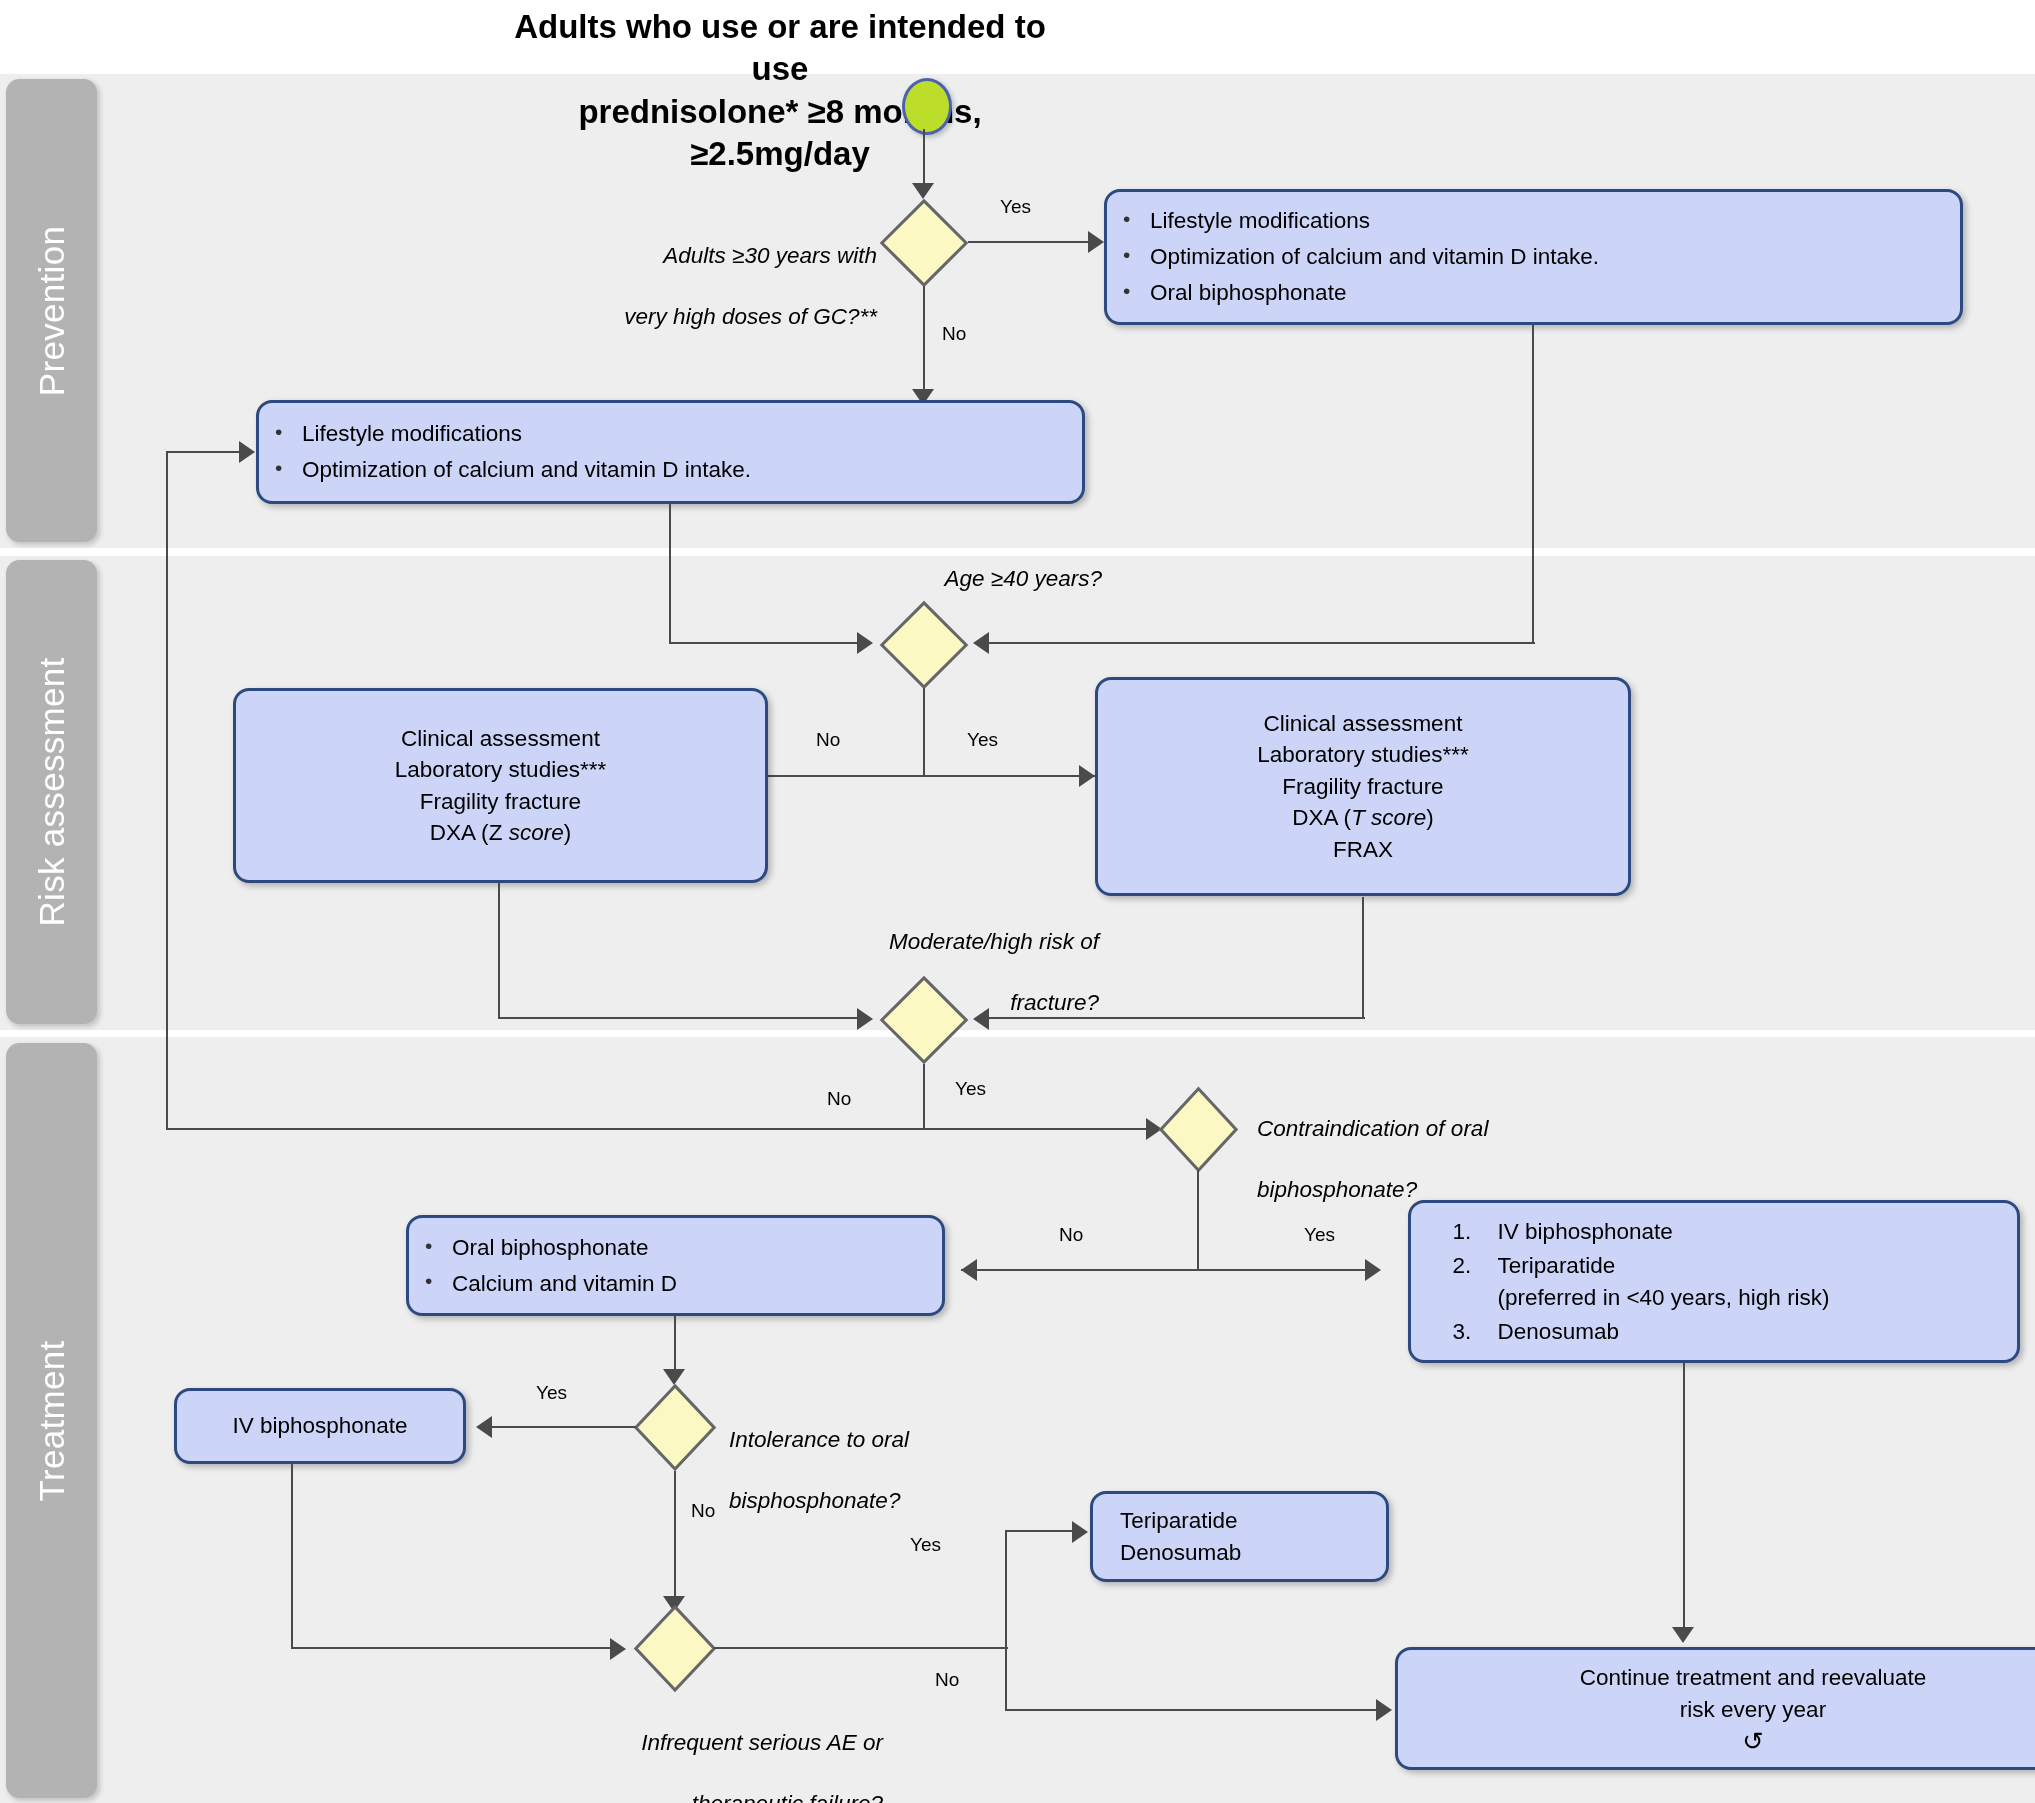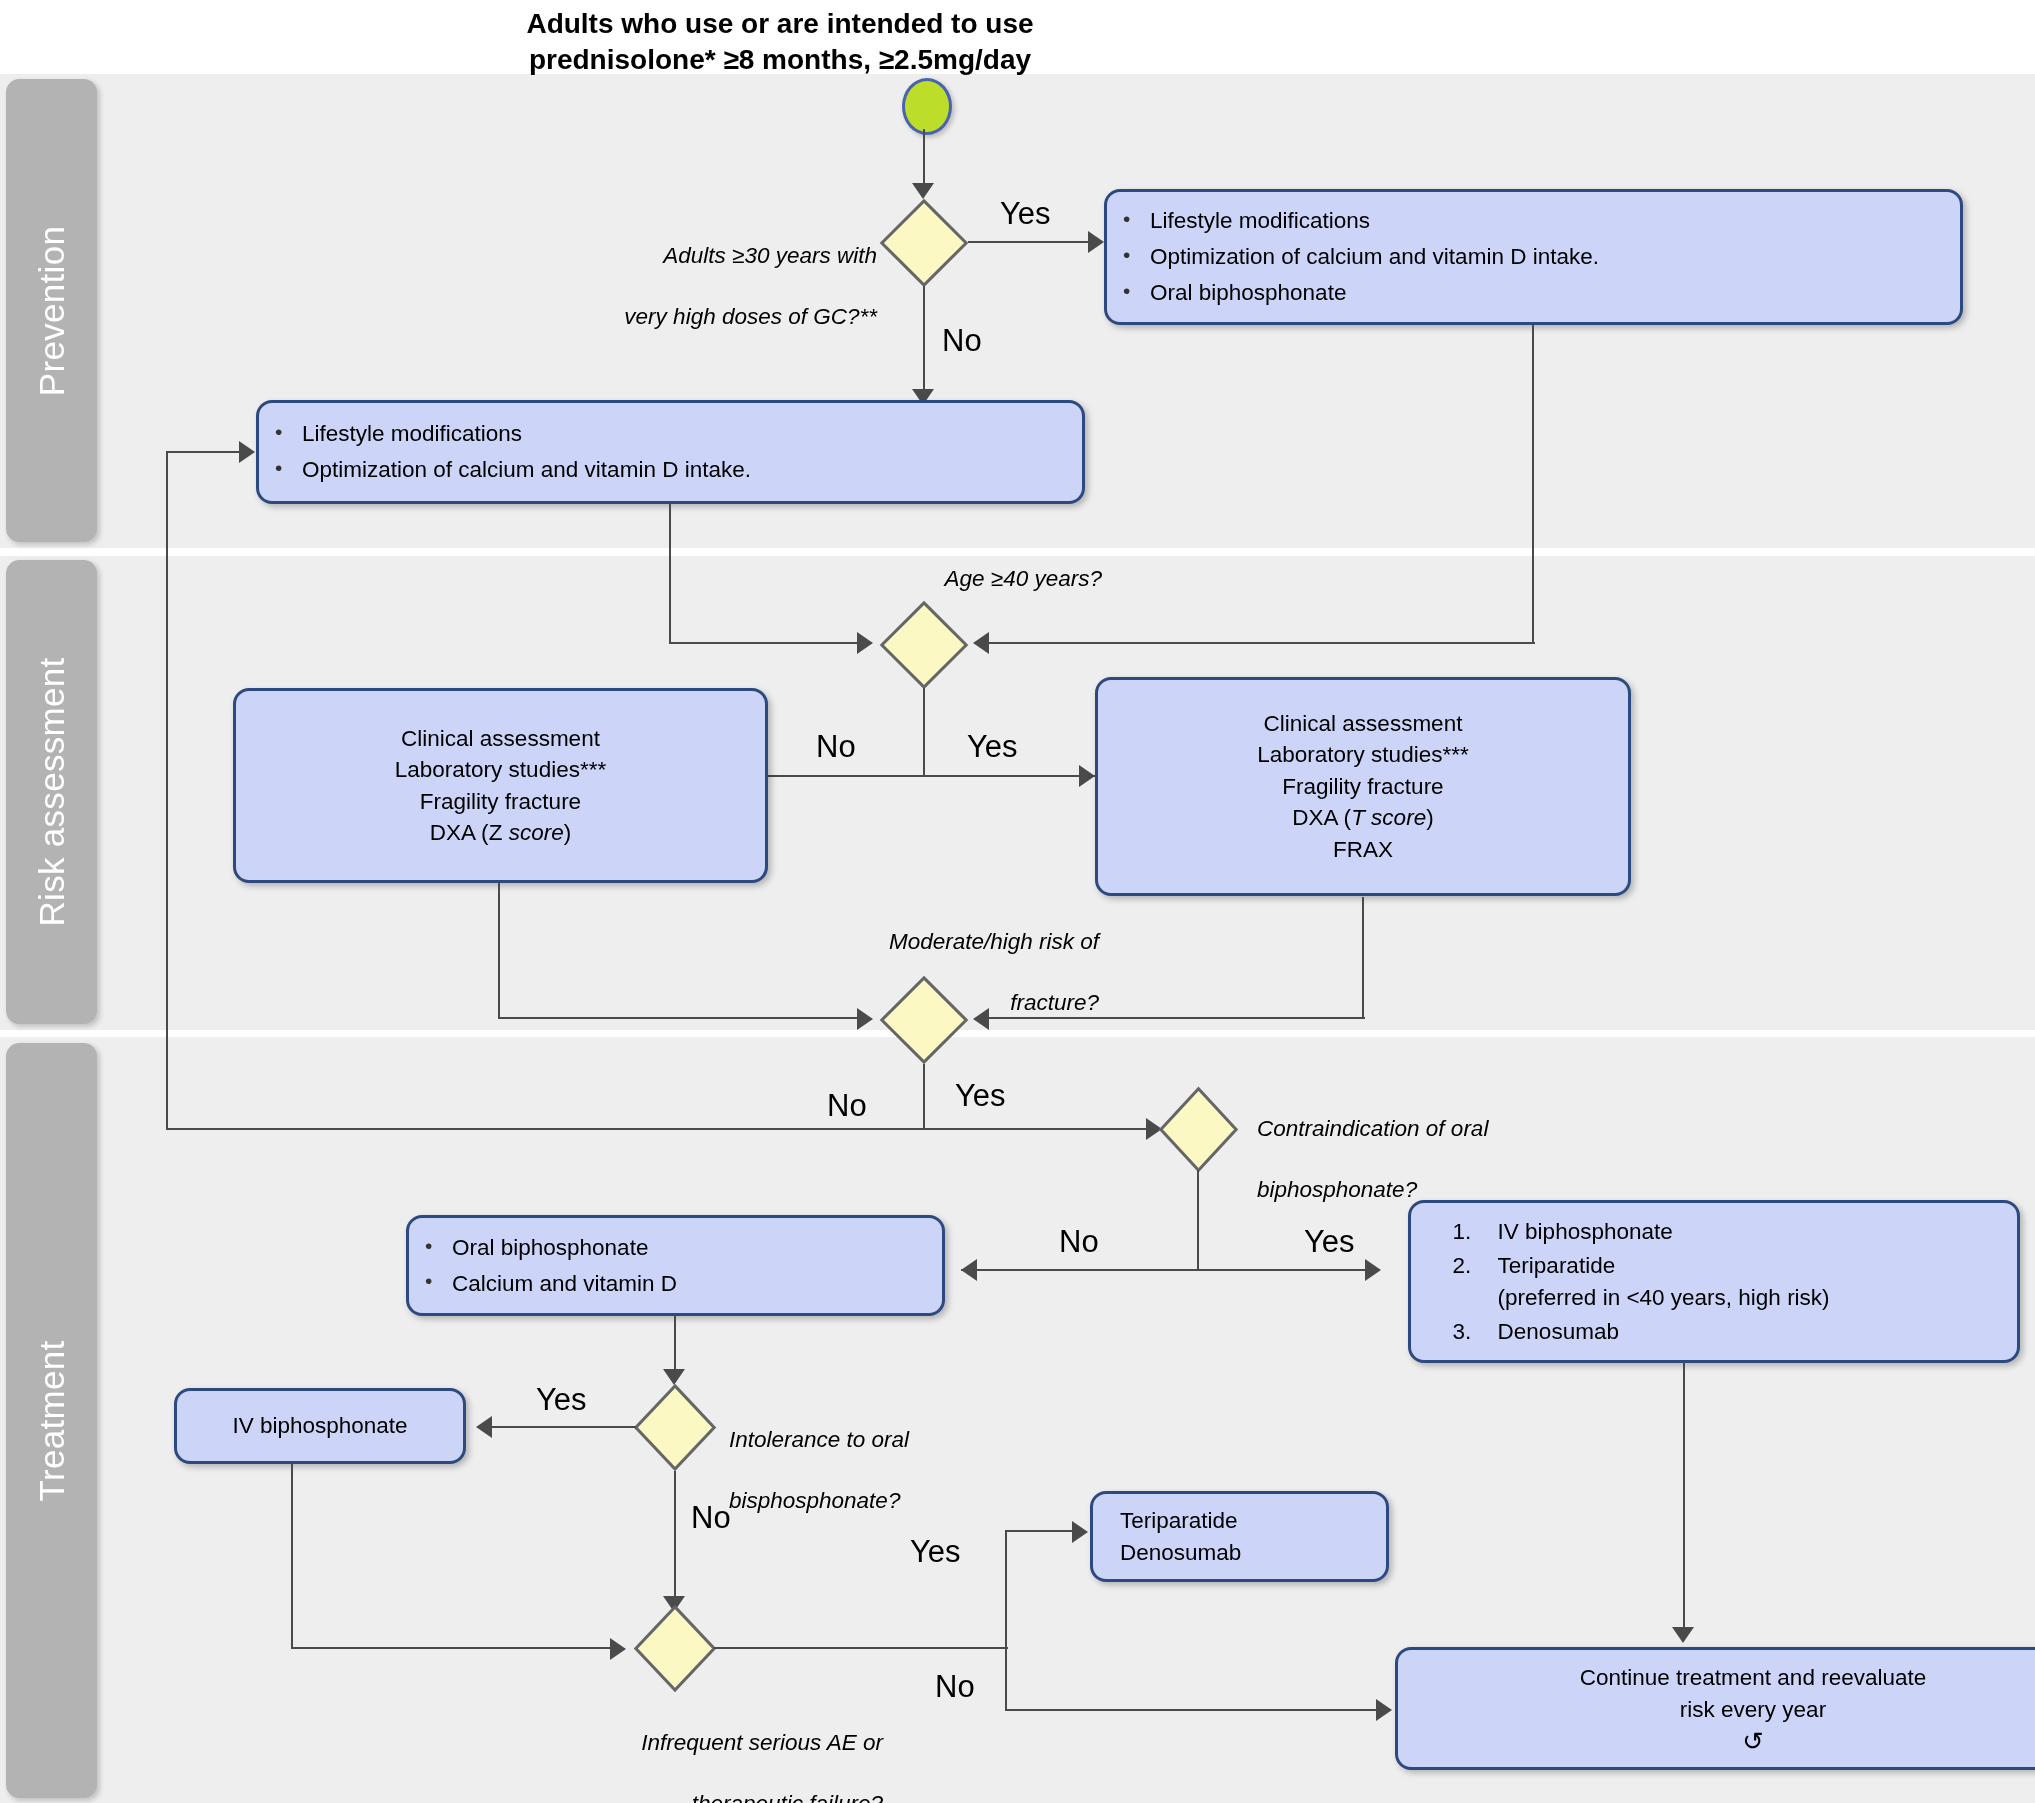--- a/index.html
+++ b/index.html
@@ -8,21 +8,21 @@
 
   
   .band{position:absolute;left:0;background:#eeeeee;}
   .lane-tab{position:absolute;left:6.1px;width:91px;background:#b3b3b3;border-radius:13.4px;
             box-shadow:2.4px 2.4px 5.5px rgba(0,0,0,.18);}
   .lane-label{position:absolute;left:50%;top:50%;white-space:nowrap;color:#ffffff;
               font-size:35px;letter-spacing:0.3px;
               transform:translate(-50%,-50%) rotate(-90deg);transform-origin:center center;}
 
   
-  .caption{position:absolute;text-align:center;font-weight:bold;font-size:28px;color:#000;
+  .caption{position:absolute;text-align:center;font-weight:bold;font-size:33px;color:#000;
            line-height:1.28;}
 
   
   .pbox{position:absolute;background:#ccd5f7;border:3px solid #2c4a80;border-radius:16px;
         box-shadow:3px 3px 6.1px rgba(0,0,0,.25);
         display:flex;flex-direction:column;justify-content:center;
         font-size:22.5px;color:#000;line-height:1.40;box-sizing:border-box;}
   .pbox.center{align-items:center;text-align:center;}
   .pbox ul{margin:0;padding:0 0 0 43px;list-style:none;}
   .pbox ul li{position:relative;margin:4.3px 0;}
@@ -48,21 +48,21 @@
   .lnh{height:2.4px;}
   .lnv{width:2.4px;}
   .arrow{position:absolute;width:0;height:0;}
   .ar-down{border-left:11px solid transparent;border-right:11px solid transparent;border-top:16px solid #4a4a4a;}
   .ar-right{border-top:11px solid transparent;border-bottom:11px solid transparent;border-left:16px solid #4a4a4a;}
   .ar-left{border-top:11px solid transparent;border-bottom:11px solid transparent;border-right:16px solid #4a4a4a;}
 
   
   .txt{position:absolute;font-size:22.5px;color:#000;line-height:1.35;white-space:pre-line;font-style:italic;}
   .txt.c{text-align:right;}
-  .edgelbl{position:absolute;font-size:31px;color:#000;white-space:nowrap;}
+  .edgelbl{position:absolute;font-size:19px;color:#000;white-space:nowrap;}
 </style>
 </head>
 <body>
 
 <div id="stage">
 
   <div class="band" style="top:74px;height:474px;width:2035px;"></div>
   <div class="band" style="top:556px;height:474px;width:2035px;"></div>
   <div class="band" style="top:1037px;height:766px;width:2035px;"></div>
 

